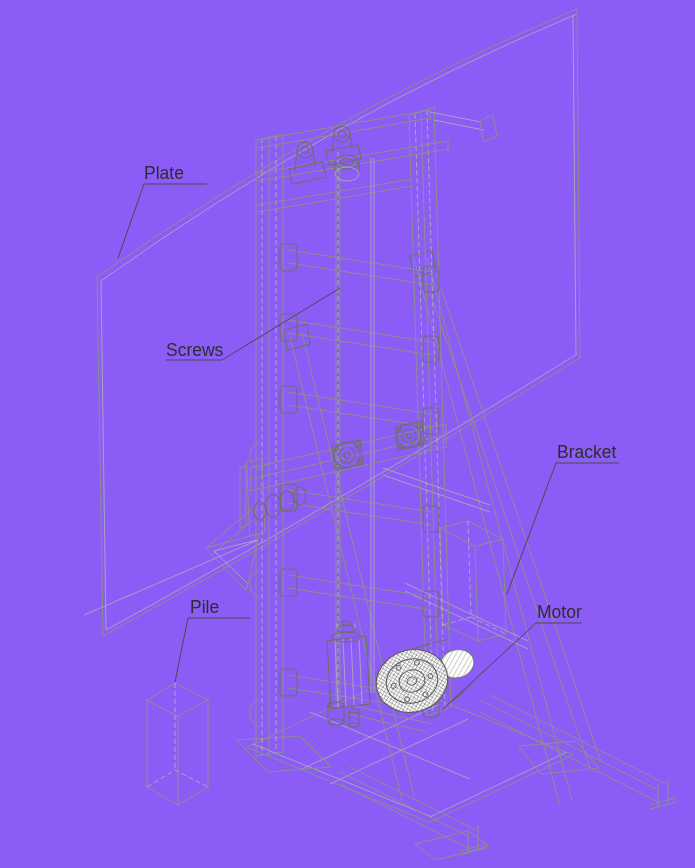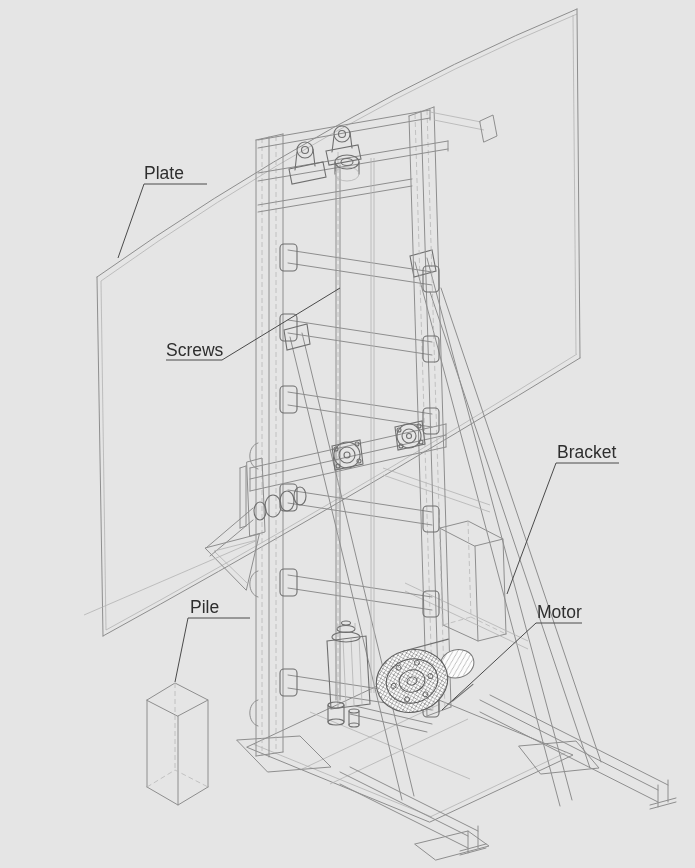--- a/index.html
+++ b/index.html
@@ -1,16 +1,16 @@
 <!DOCTYPE html>
 <html><head>
 <meta charset="utf-8">
 <style>
   html,body{margin:0;padding:0;background:#fff;}
-  .canvas{position:relative;width:695px;height:868px;background:#e5e5e5;overflow:hidden;
+  .canvas{position:relative;width:695px;height:868px;background:#8b5cf6;overflow:hidden;
           font-family:"Liberation Sans",sans-serif;}
   svg{display:block}
   .ln  {fill:none;stroke:#8e8e8e;stroke-width:1;stroke-linecap:round}
   .ln2 {fill:none;stroke:#6f6f6f;stroke-width:1.1;stroke-linecap:round}
   .thin{fill:none;stroke:#b2b2b2;stroke-width:.8}
   .hid {fill:none;stroke:#b8b8b8;stroke-width:.8;stroke-dasharray:5 3}
   .leader{fill:none;stroke:#4a4a4a;stroke-width:1}
   .lbl {font:17.5px "Liberation Sans",sans-serif;fill:#2e2e2e}
 </style>
 </head>

